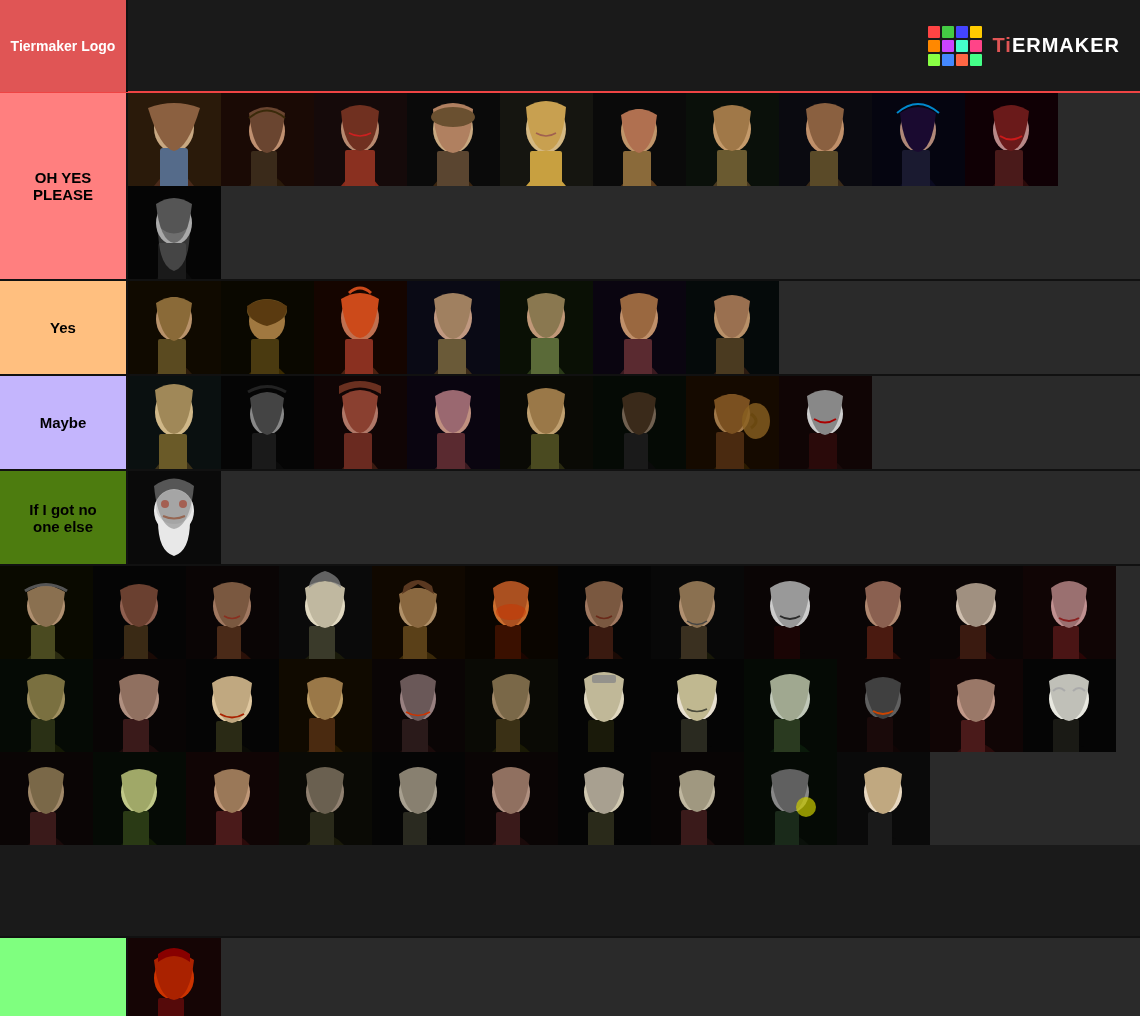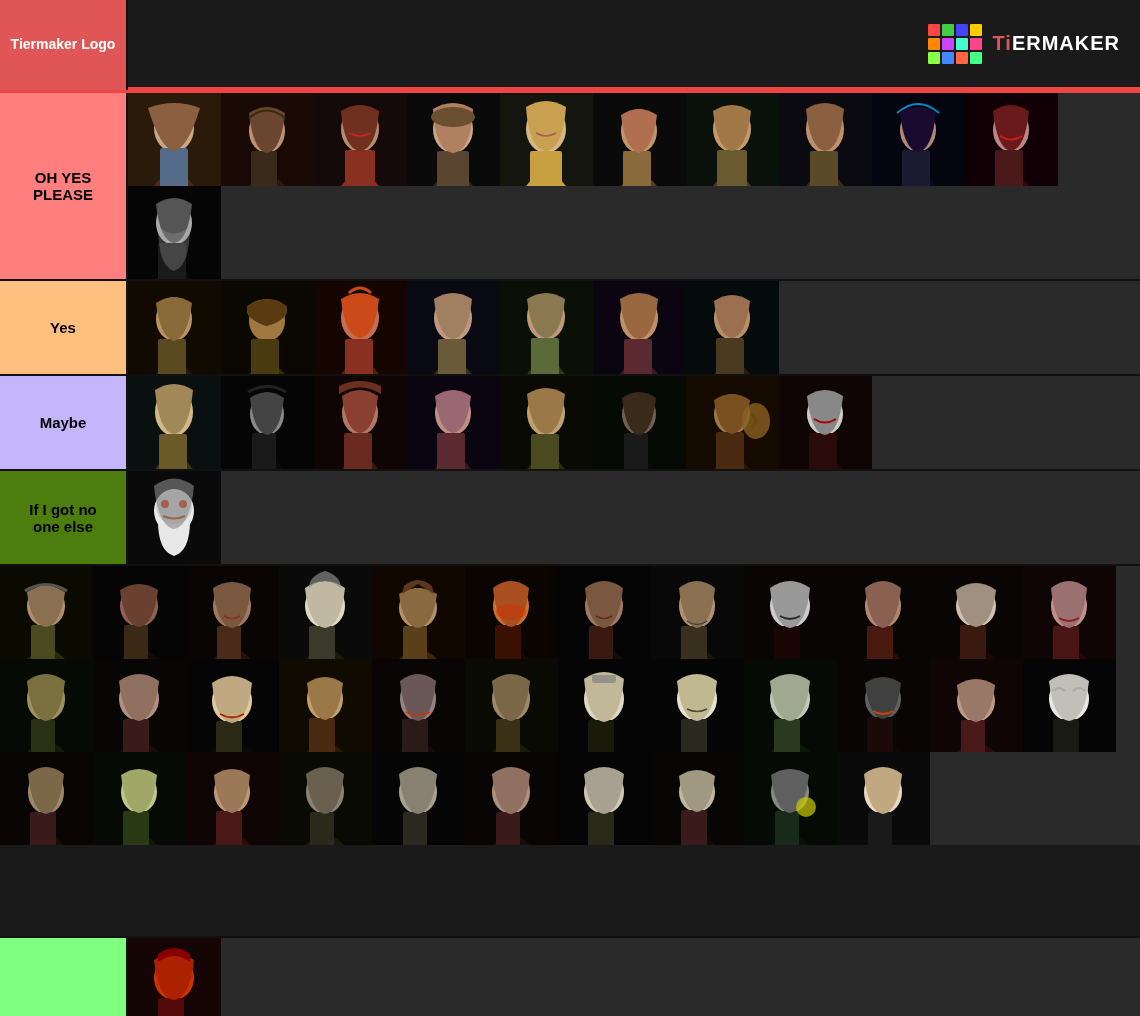--- a/index.html
+++ b/index.html
@@ -34,21 +34,21 @@
       flex: 1;
       background: #2a2a2a;
       align-content: flex-start;
     }
 
     
     .header-row {
       display: flex;
       height: 93px;
       background: #1a1a1a;
-      border-bottom: 6px solid #ef4444;
+      border-bottom: 2px solid #ef4444;
       align-items: center;
     }
     .logo-cell {
       width: 128px;
       height: 93px;
       background: #e05555;
       display: flex;
       align-items: center;
       justify-content: center;
       text-align: center;

